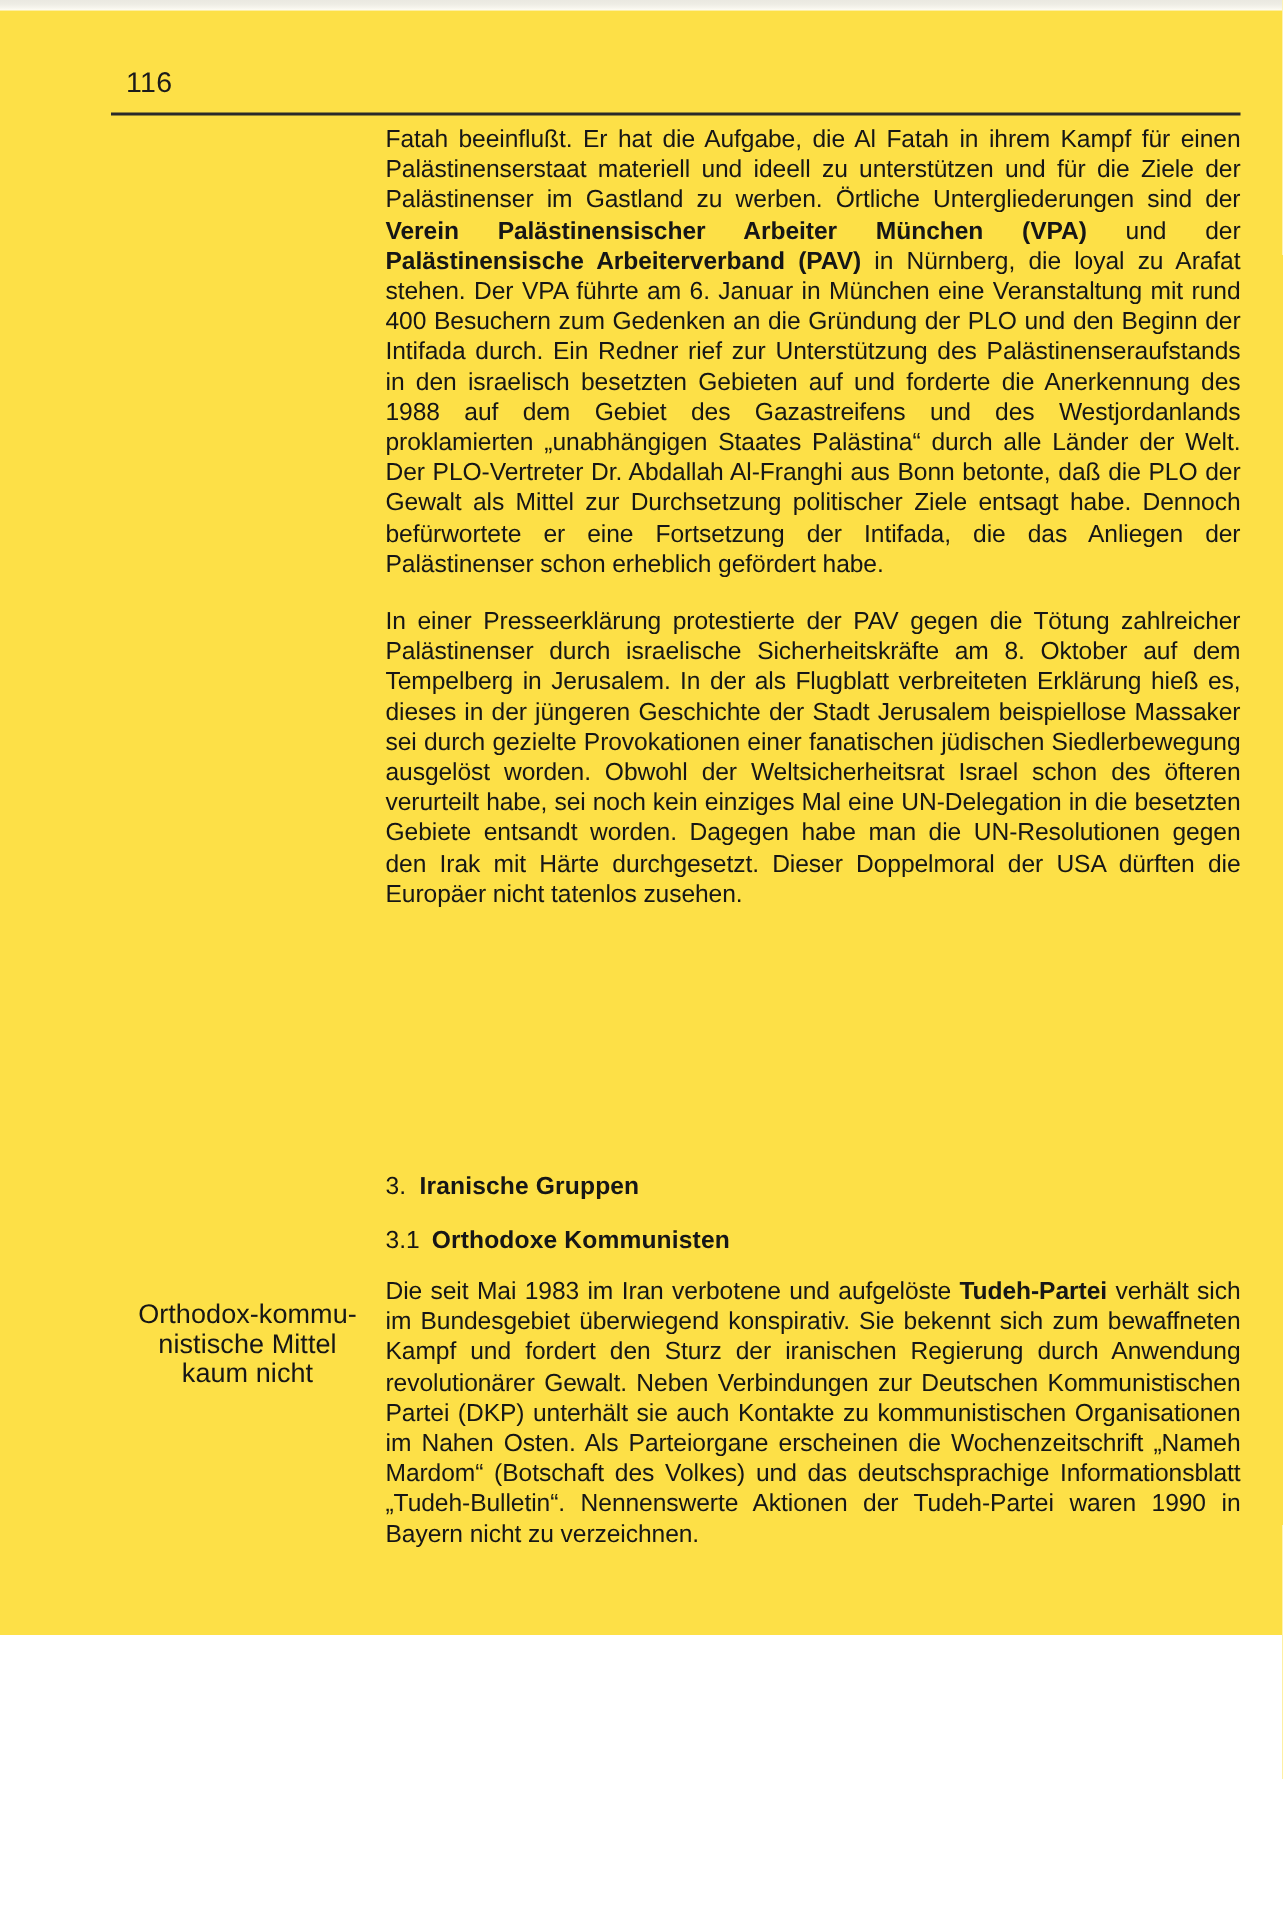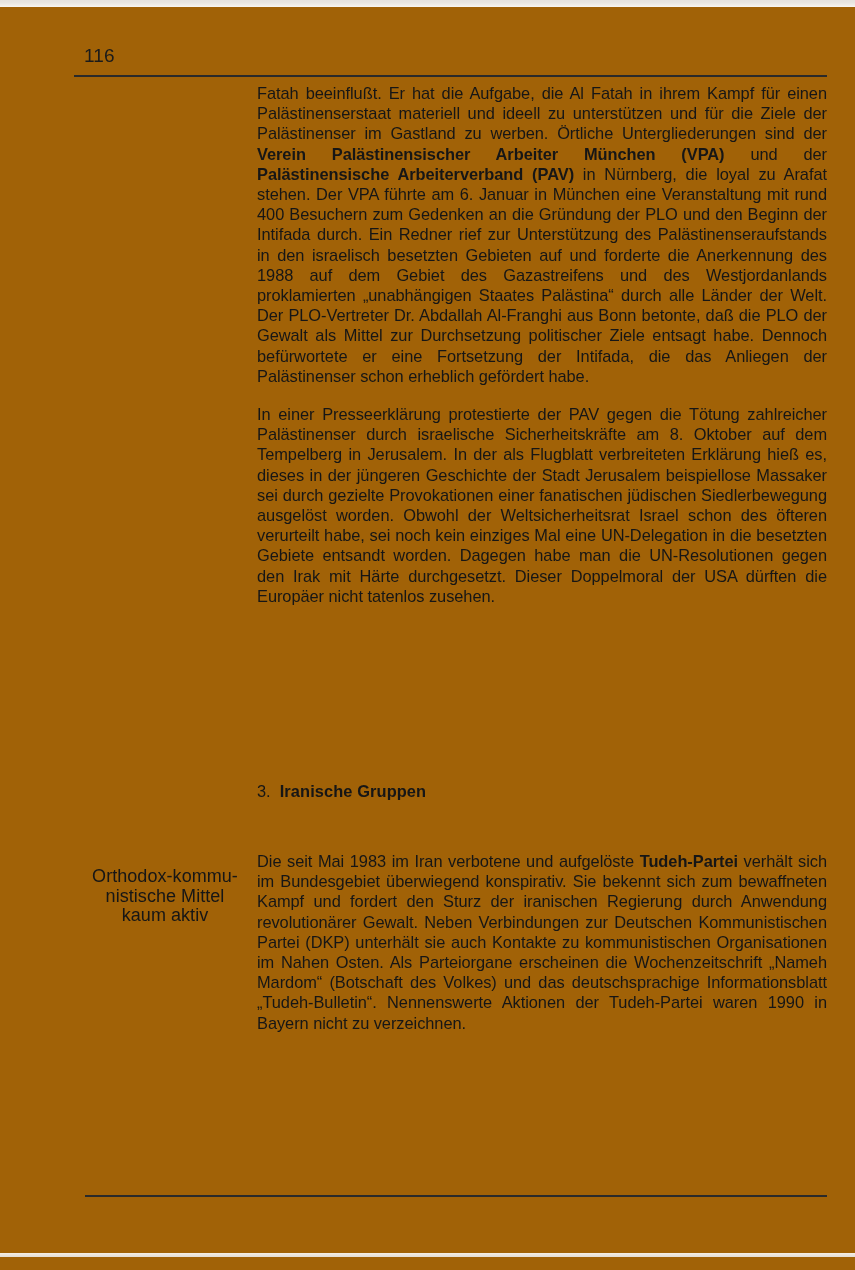--- a/index.html
+++ b/index.html
@@ -5,22 +5,22 @@
 <style>
   html, body {
     margin: 0;
     padding: 0;
     background: #ffffff;
   }
 
   .page {
     position: relative;
     width: 855px;
-    height: 1270px;
-    background: #a16207;
+    height: 1090px;
+    background: #fde047;
     overflow: hidden;
     font-family: "Liberation Sans", sans-serif;
     color: #141414;
     text-decoration: underline;
     -webkit-font-smoothing: antialiased;
   }
 
   
   .scan-edge-top {
     position: absolute;
@@ -165,25 +165,28 @@
 
   <div class="column">
     <p class="body">Fatah beeinflußt. Er hat die Aufgabe, die Al Fatah in ihrem Kampf für einen Palästinenserstaat materiell und ideell zu unterstützen und für die Ziele der Palästinenser im Gastland zu werben. Örtliche Untergliederungen sind der <b>Verein Palästinensischer Arbeiter München (VPA)</b> und der <b>Palästinensische Arbeiterverband (PAV)</b> in Nürnberg, die loyal zu Arafat stehen. Der VPA führte am 6. Januar in München eine Veranstaltung mit rund 400 Besuchern zum Gedenken an die Gründung der PLO und den Beginn der Intifada durch. Ein Redner rief zur Unterstützung des Palästinenseraufstands in den israelisch besetzten Gebieten auf und forderte die Anerkennung des 1988 auf dem Gebiet des Gazastreifens und des Westjordanlands proklamierten „unabhängigen Staates Palästina“ durch alle Länder der Welt. Der PLO-Vertreter Dr. Abdallah Al-Franghi aus Bonn betonte, daß die PLO der Gewalt als Mittel zur Durchsetzung politischer Ziele entsagt habe. Dennoch befürwortete er eine Fortsetzung der Intifada, die das Anliegen der Palästinenser schon erheblich gefördert habe.</p>
     <p class="body">In einer Presseerklärung protestierte der PAV gegen die Tötung zahlreicher Palästinenser durch israelische Sicherheitskräfte am 8. Oktober auf dem Tempelberg in Jerusalem. In der als Flugblatt verbreiteten Erklärung hieß es, dieses in der jüngeren Geschichte der Stadt Jerusalem beispiellose Massaker sei durch gezielte Provokationen einer fanatischen jüdischen Siedlerbewegung ausgelöst worden. Obwohl der Weltsicherheitsrat Israel schon des öfteren verurteilt habe, sei noch kein einziges Mal eine UN-Delegation in die besetzten Gebiete entsandt worden. Dagegen habe man die UN-Resolutionen gegen den Irak mit Härte durchgesetzt. Dieser Doppelmoral der USA dürften die Europäer nicht tatenlos zusehen.</p>
   </div>
 
   <div class="heading heading-l1">
     <span class="num">3.</span><span class="ttl">Iranische Gruppen</span>
   </div>
 
+  <div class="heading heading-l2">
+    <span class="num">3.1</span><span class="ttl">Orthodoxe Kommunisten</span>
+  </div>
 
   <div class="margin-note">
     <span class="mn-line">Orthodox-kommu-</span>
     <span class="mn-line">nistische Mittel</span>
-    <span class="mn-line">kaum aktiv</span>
+    <span class="mn-line">kaum nicht</span>
   </div>
 
   <div class="column-lower">
     <p class="body">Die seit Mai 1983 im Iran verbotene und aufgelöste <b>Tudeh-Partei</b> verhält sich im Bundesgebiet überwiegend konspirativ. Sie bekennt sich zum bewaffneten Kampf und fordert den Sturz der iranischen Regierung durch Anwendung revolutionärer Gewalt. Neben Verbindungen zur Deutschen Kommunistischen Partei (DKP) unterhält sie auch Kontakte zu kommunistischen Organisationen im Nahen Osten. Als Parteiorgane erscheinen die Wochenzeitschrift „Nameh Mardom“ (Botschaft des Volkes) und das deutschsprachige Informationsblatt „Tudeh-Bulletin“. Nennenswerte Aktionen der Tudeh-Partei waren 1990 in Bayern nicht zu verzeichnen.</p>
   </div>
 
   <div class="rule rule-bottom"></div>
 
   <div class="scan-edge-bottom"></div>
 

